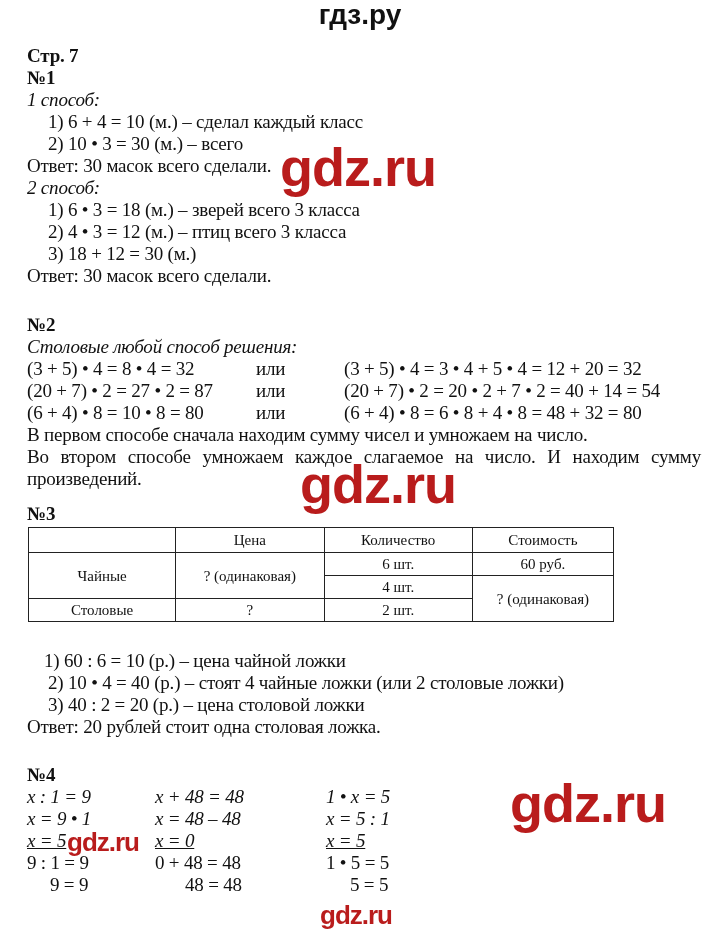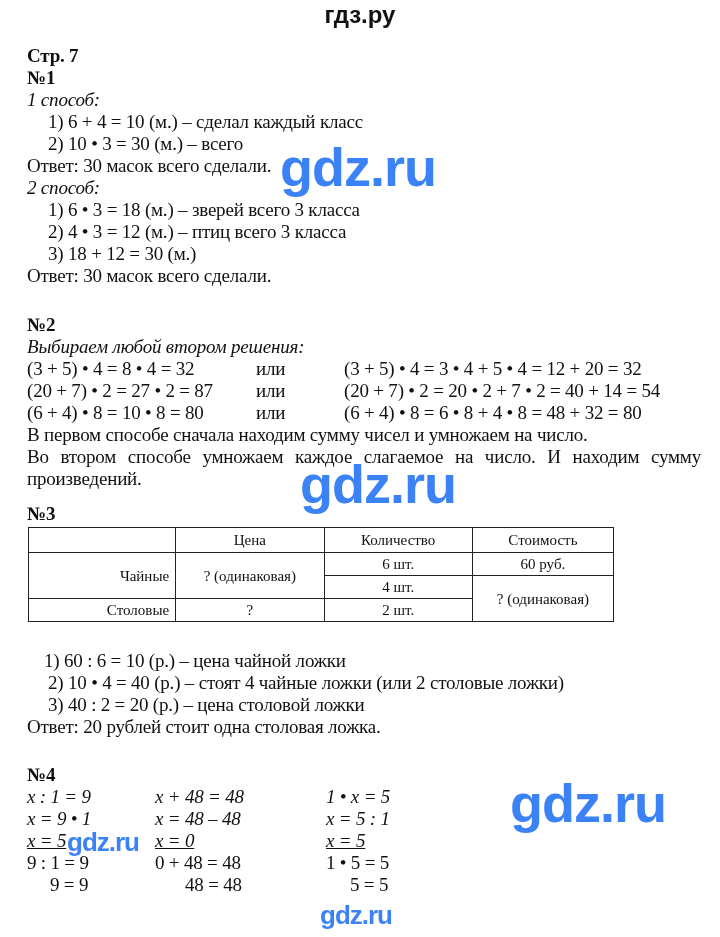--- a/index.html
+++ b/index.html
@@ -3,44 +3,44 @@
   <meta charset="utf-8">
   <style>
     html, body { margin: 0; padding: 0; background: #ffffff; }
     body {
       width: 720px; height: 937px; position: relative; overflow: hidden;
       font-family: "Liberation Serif", serif; color: #111111;
     }
     .abs { position: absolute; white-space: nowrap; }
     .site-title {
       left: 0; width: 720px; top: 0; text-align: center;
-      font-family: "Liberation Sans", sans-serif; font-weight: bold; font-size: 24px; line-height: 30px;
+      font-family: "Liberation Sans", sans-serif; font-weight: bold; font-size: 28px; line-height: 30px;
       color: #111;
     }
     .txt { font-size: 19px; line-height: 22px; letter-spacing: -0.2px; }
     .bold { font-weight: bold; }
     .ital { font-style: italic; }
     .wm {
-      font-family: "Liberation Sans", sans-serif; font-weight: bold; color: #3b82f6;
+      font-family: "Liberation Sans", sans-serif; font-weight: bold; color: #b91c1c;
       letter-spacing: -1px;
     }
     .wm-big { font-size: 54px; line-height: 60px; }
     .wm-small { font-size: 26px; line-height: 30px; }
     .u { text-decoration: underline; }
     .justify { text-align: justify; text-align-last: left; white-space: normal; }
 
     table.tbl {
       position: absolute; left: 28px; top: 527px; width: 586px;
       border-collapse: collapse; font-family: "Liberation Serif", serif; font-size: 15px;
     }
     table.tbl td {
       border: 1.5px solid #222; padding: 0 6px; height: 22px; line-height: 22px;
       text-align: center; color: #111;
     }
-    table.tbl td.left { text-align: right; }
+    table.tbl td.left { text-align: center; }
   </style>
 </head>
 <body>
 
 <div class="abs site-title">гдз.ру</div>
 
 <div class="abs txt bold" style="left:27px; top:45px;">Стр. 7</div>
 
 <div class="abs txt bold" style="left:27px; top:67px;">№1</div>
 <div class="abs txt ital" style="left:27px; top:89px;">1 способ:</div>
@@ -49,21 +49,21 @@
 <div class="abs txt" style="left:27px; top:155px;">Ответ: 30 масок всего сделали.</div>
 <div class="abs txt ital" style="left:27px; top:177px;">2 способ:</div>
 <div class="abs txt" style="left:48px; top:199px;">1) 6 • 3 = 18 (м.) – зверей всего 3 класса</div>
 <div class="abs txt" style="left:48px; top:221px;">2) 4 • 3 = 12 (м.) – птиц всего 3 класса</div>
 <div class="abs txt" style="left:48px; top:243px;">3) 18 + 12 = 30 (м.)</div>
 <div class="abs txt" style="left:27px; top:265px;">Ответ: 30 масок всего сделали.</div>
 
 <div class="abs wm wm-big" style="left:280px; top:137px;">gdz.ru</div>
 
 <div class="abs txt bold" style="left:27px; top:314px;">№2</div>
-<div class="abs txt ital" style="left:27px; top:336px;">Выбираем любой втором решения:</div>
+<div class="abs txt ital" style="left:27px; top:336px;">Столовые любой способ решения:</div>
 
 <div class="abs txt" style="left:27px; top:358px;">(3 + 5) • 4 = 8 • 4 = 32</div>
 <div class="abs txt" style="left:256px; top:358px;">или</div>
 <div class="abs txt" style="left:344px; top:358px;">(3 + 5) • 4 = 3 • 4 + 5 • 4 = 12 + 20 = 32</div>
 
 <div class="abs txt" style="left:27px; top:380px;">(20 + 7) • 2 = 27 • 2 = 87</div>
 <div class="abs txt" style="left:256px; top:380px;">или</div>
 <div class="abs txt" style="left:344px; top:380px;">(20 + 7) • 2 = 20 • 2 + 7 • 2 = 40 + 14 = 54</div>
 
 <div class="abs txt" style="left:27px; top:402px;">(6 + 4) • 8 = 10 • 8 = 80</div>

